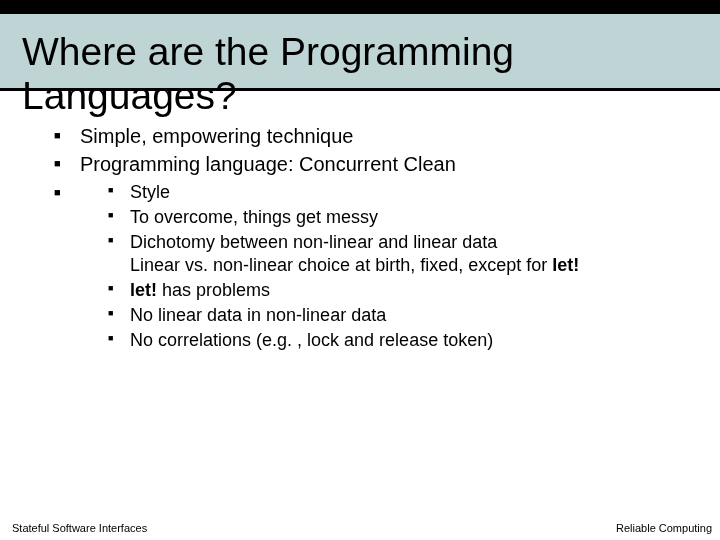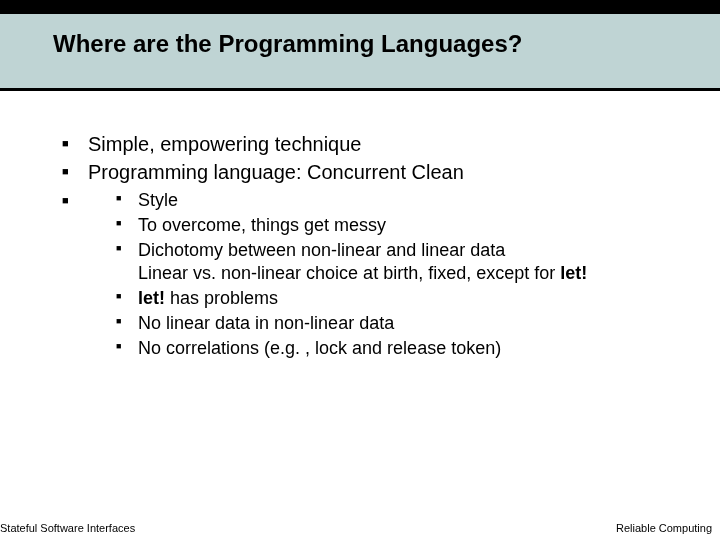--- a/index.html
+++ b/index.html
@@ -24,24 +24,23 @@
     top: 0;
     width: 100%;
     height: 90px;
     background: #bfd4d4;
     box-sizing: border-box;
   }
   .title-text {
     position: absolute;
     left: 22px;
     top: 30px;
-    font-size: 24px;
-    font-weight: bold;
+    font-size: 39px;
+    font-weight: normal;
     letter-spacing: 0px;
-    margin-left: 31px;
   }
   .divider-top {
     position: absolute;
     left: 0;
     top: 0;
     width: 100%;
     height: 14px;
     background: #000;
   }
   .divider-mid {
@@ -55,21 +54,21 @@
   .body {
     position: absolute;
     left: 50px;
     top: 120px;
     width: 630px;
     font-size: 20px;
     line-height: 1.28;
   }
   ul.lvl1 {
     list-style: none;
-    margin: 12px;
+    margin: 4px;
     padding: 0;
   }
   ul.lvl1 > li {
     position: relative;
     padding-left: 26px;
     margin: 2px 0;
   }
   ul.lvl1 > li::before {
     content: "■";
     position: absolute;
@@ -99,21 +98,21 @@
     color: #000;
   }
   .bold { font-weight: bold; }
   .gap-above { margin-top: 20px; }
   .footer {
     position: absolute;
     left: 0;
     bottom: 0;
     width: 100%;
     font-size: 11px;
-    padding: 0 8px 6px 0;
+    padding: 0 8px 6px 12px;
     box-sizing: border-box;
     display: flex;
     justify-content: space-between;
   }
   .cont { display: block; }
 </style>
 </head>
 <body>
 
 <div class="slide">

